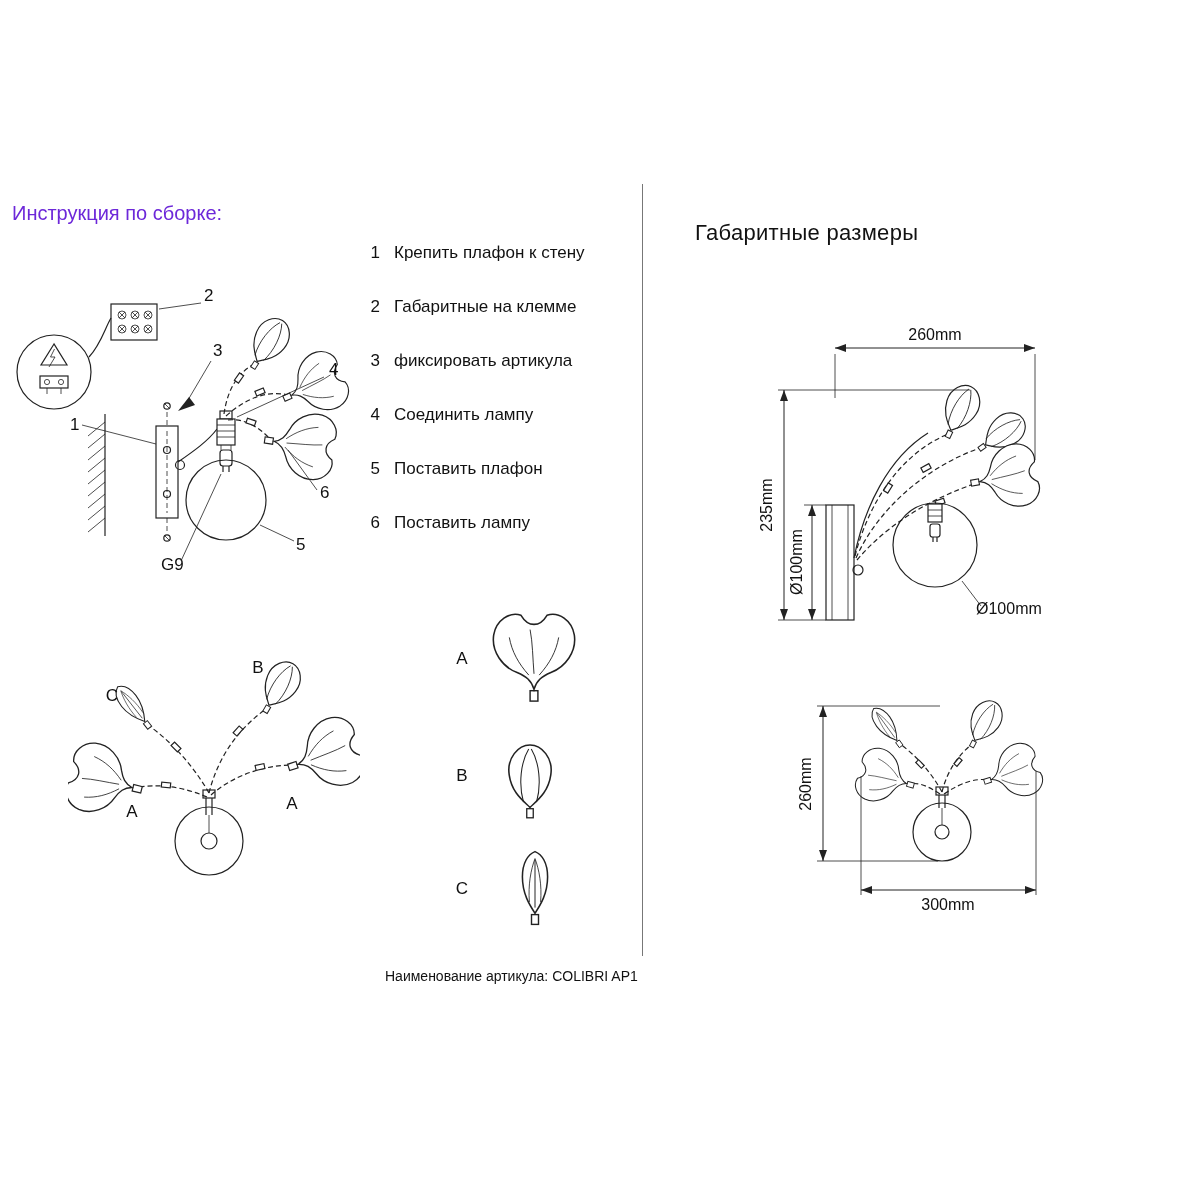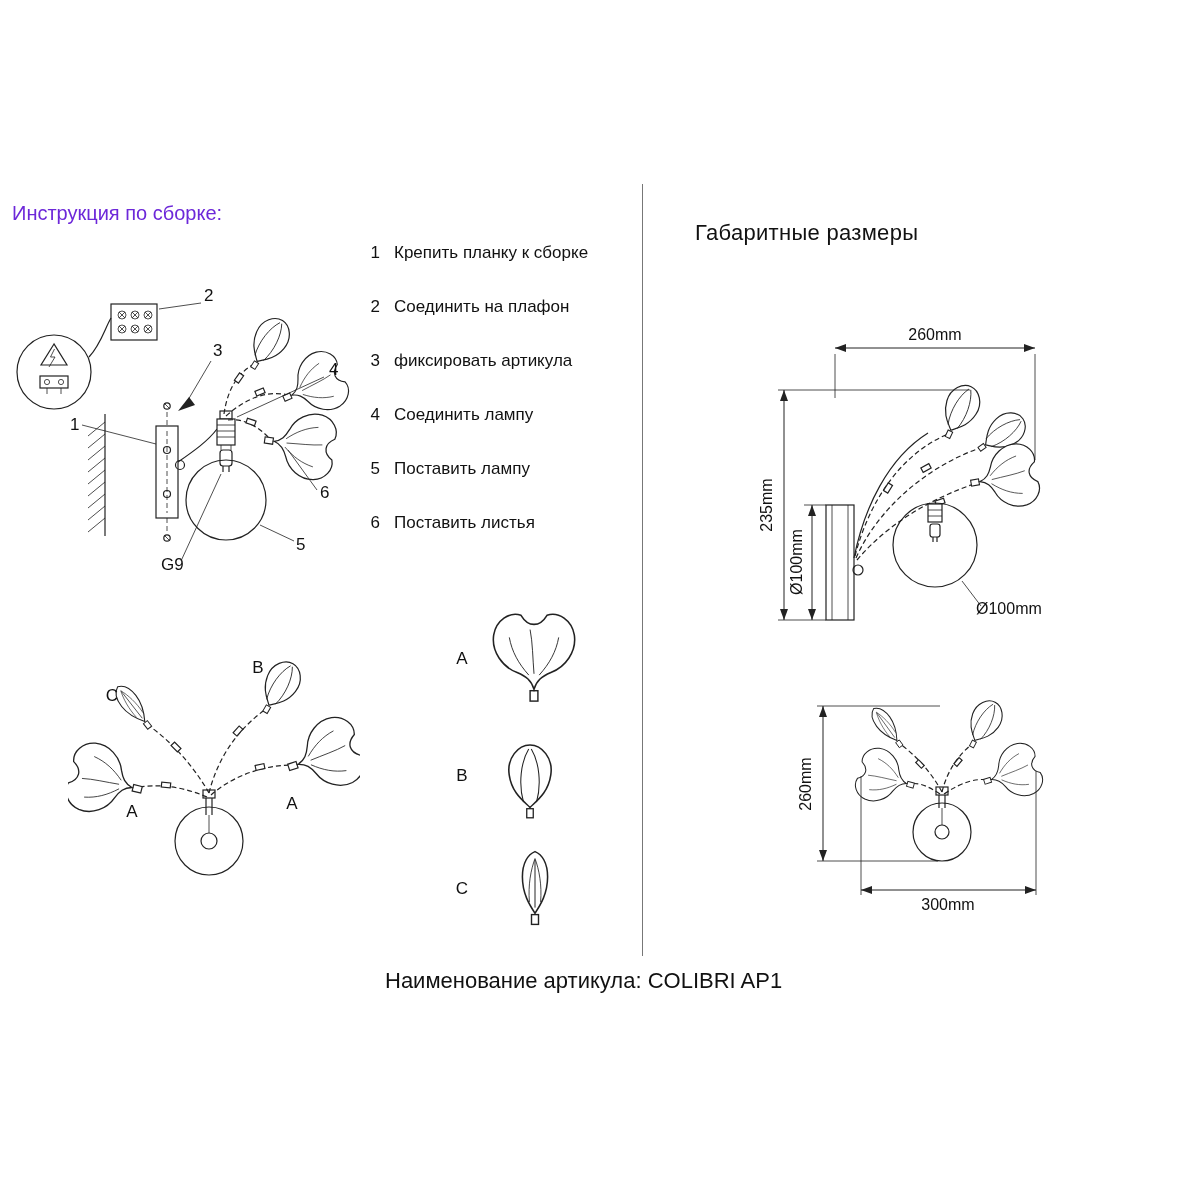--- a/index.html
+++ b/index.html
@@ -7,21 +7,21 @@
     width:1200px; height:1200px; background:#ffffff; position:relative;
     font-family:"Liberation Sans", sans-serif; color:#111;
     overflow:hidden;
   }
   .abs { position:absolute; }
   .title { font-size:20px; color:#6d28d9; }
   .dims-title { font-size:22px; letter-spacing:.3px; color:#111;text-align:center; }
   .steps { display:flex; flex-direction:column; gap:34px; font-size:17px; }
   .step { display:flex; gap:14px; }
   .step .num { width:14px; text-align:right; }
-  .footer { font-size:22px; }
+  .footer { font-size:14px; }
   .divider { width:1px; background:#777; }
 
   
   .ln  { stroke:#222; fill:none; stroke-width:1.2; }
   .lnf { stroke:#222; fill:#fff; stroke-width:1.2; }
   .thin{ stroke-width:0.8; }
   .dash{ stroke-dasharray:5 3; }
   .ext { stroke:#222; stroke-width:0.8; fill:none; }
   .dim { stroke:#222; stroke-width:1; fill:none;
          marker-start:url(#dimArrow); marker-end:url(#dimArrow); }
@@ -60,41 +60,41 @@
       <path d="M4,-10 C5,-22 3,-33 0,-41" fill="none" stroke="#222" stroke-width="0.6"></path>
     </g>
   </defs>
 </svg>
 
 <div class="abs title" style="left:12px; top:202px">Инструкция по сборке:</div>
 
 <div class="abs steps" style="left:366px; top:243px">
   <div class="step">
     <span class="num">1</span>
-    <span class="txt">Крепить планку к сборке</span>
+    <span class="txt">Крепить плафон к стену</span>
   </div>
   <div class="step">
     <span class="num">2</span>
-    <span class="txt">Соединить на плафон</span>
+    <span class="txt">Габаритные на клемме</span>
   </div>
   <div class="step">
     <span class="num">3</span>
     <span class="txt">фиксировать артикула</span>
   </div>
   <div class="step">
     <span class="num">4</span>
     <span class="txt">Соединить лампу</span>
   </div>
   <div class="step">
     <span class="num">5</span>
+    <span class="txt">Поставить плафон</span>
+  </div>
+  <div class="step">
+    <span class="num">6</span>
     <span class="txt">Поставить лампу</span>
-  </div>
-  <div class="step">
-    <span class="num">6</span>
-    <span class="txt">Поставить листья</span>
   </div>
 </div>
 
 <div class="abs divider" style="left:642px; top:184px; height:772px"></div>
 
 <div class="abs dims-title" style="left:695px; top:220px">Габаритные размеры</div>
 
 <svg class="abs" style="left:8px; top:278px" width="352" height="322" viewBox="0 0 352 322">
   <g>
     <line x1="97" y1="136" x2="97" y2="258" class="ln"></line>

